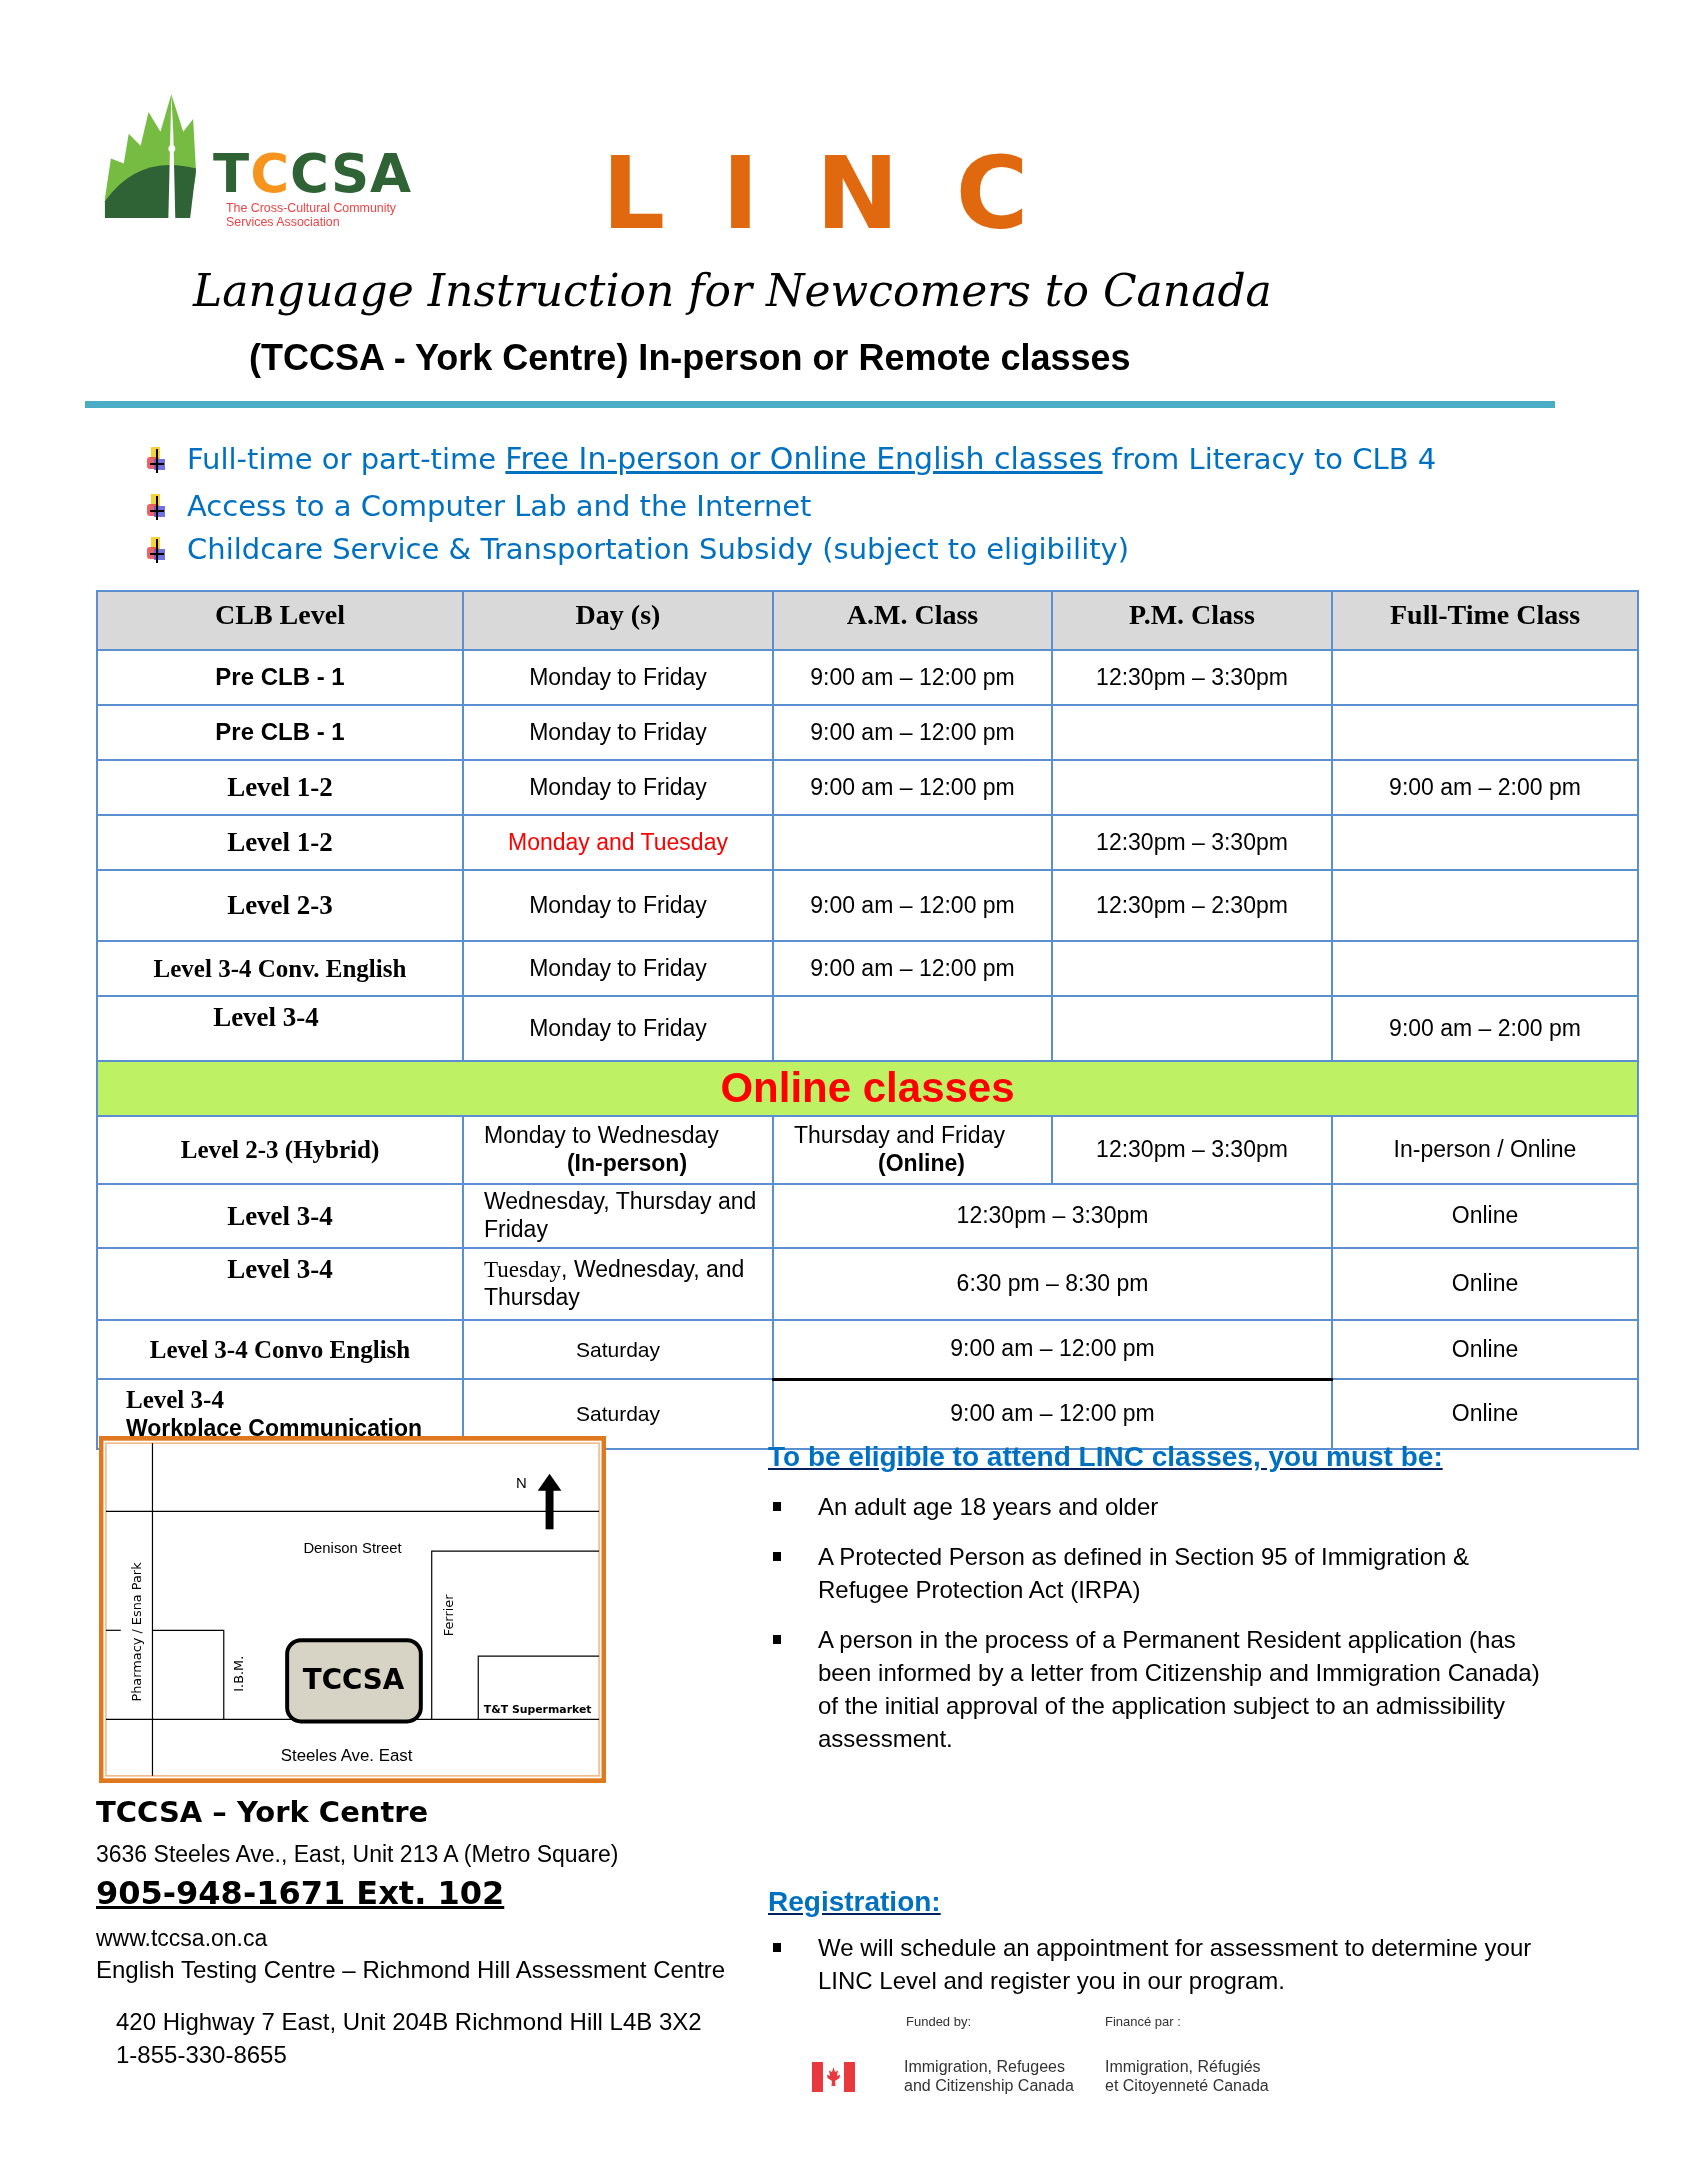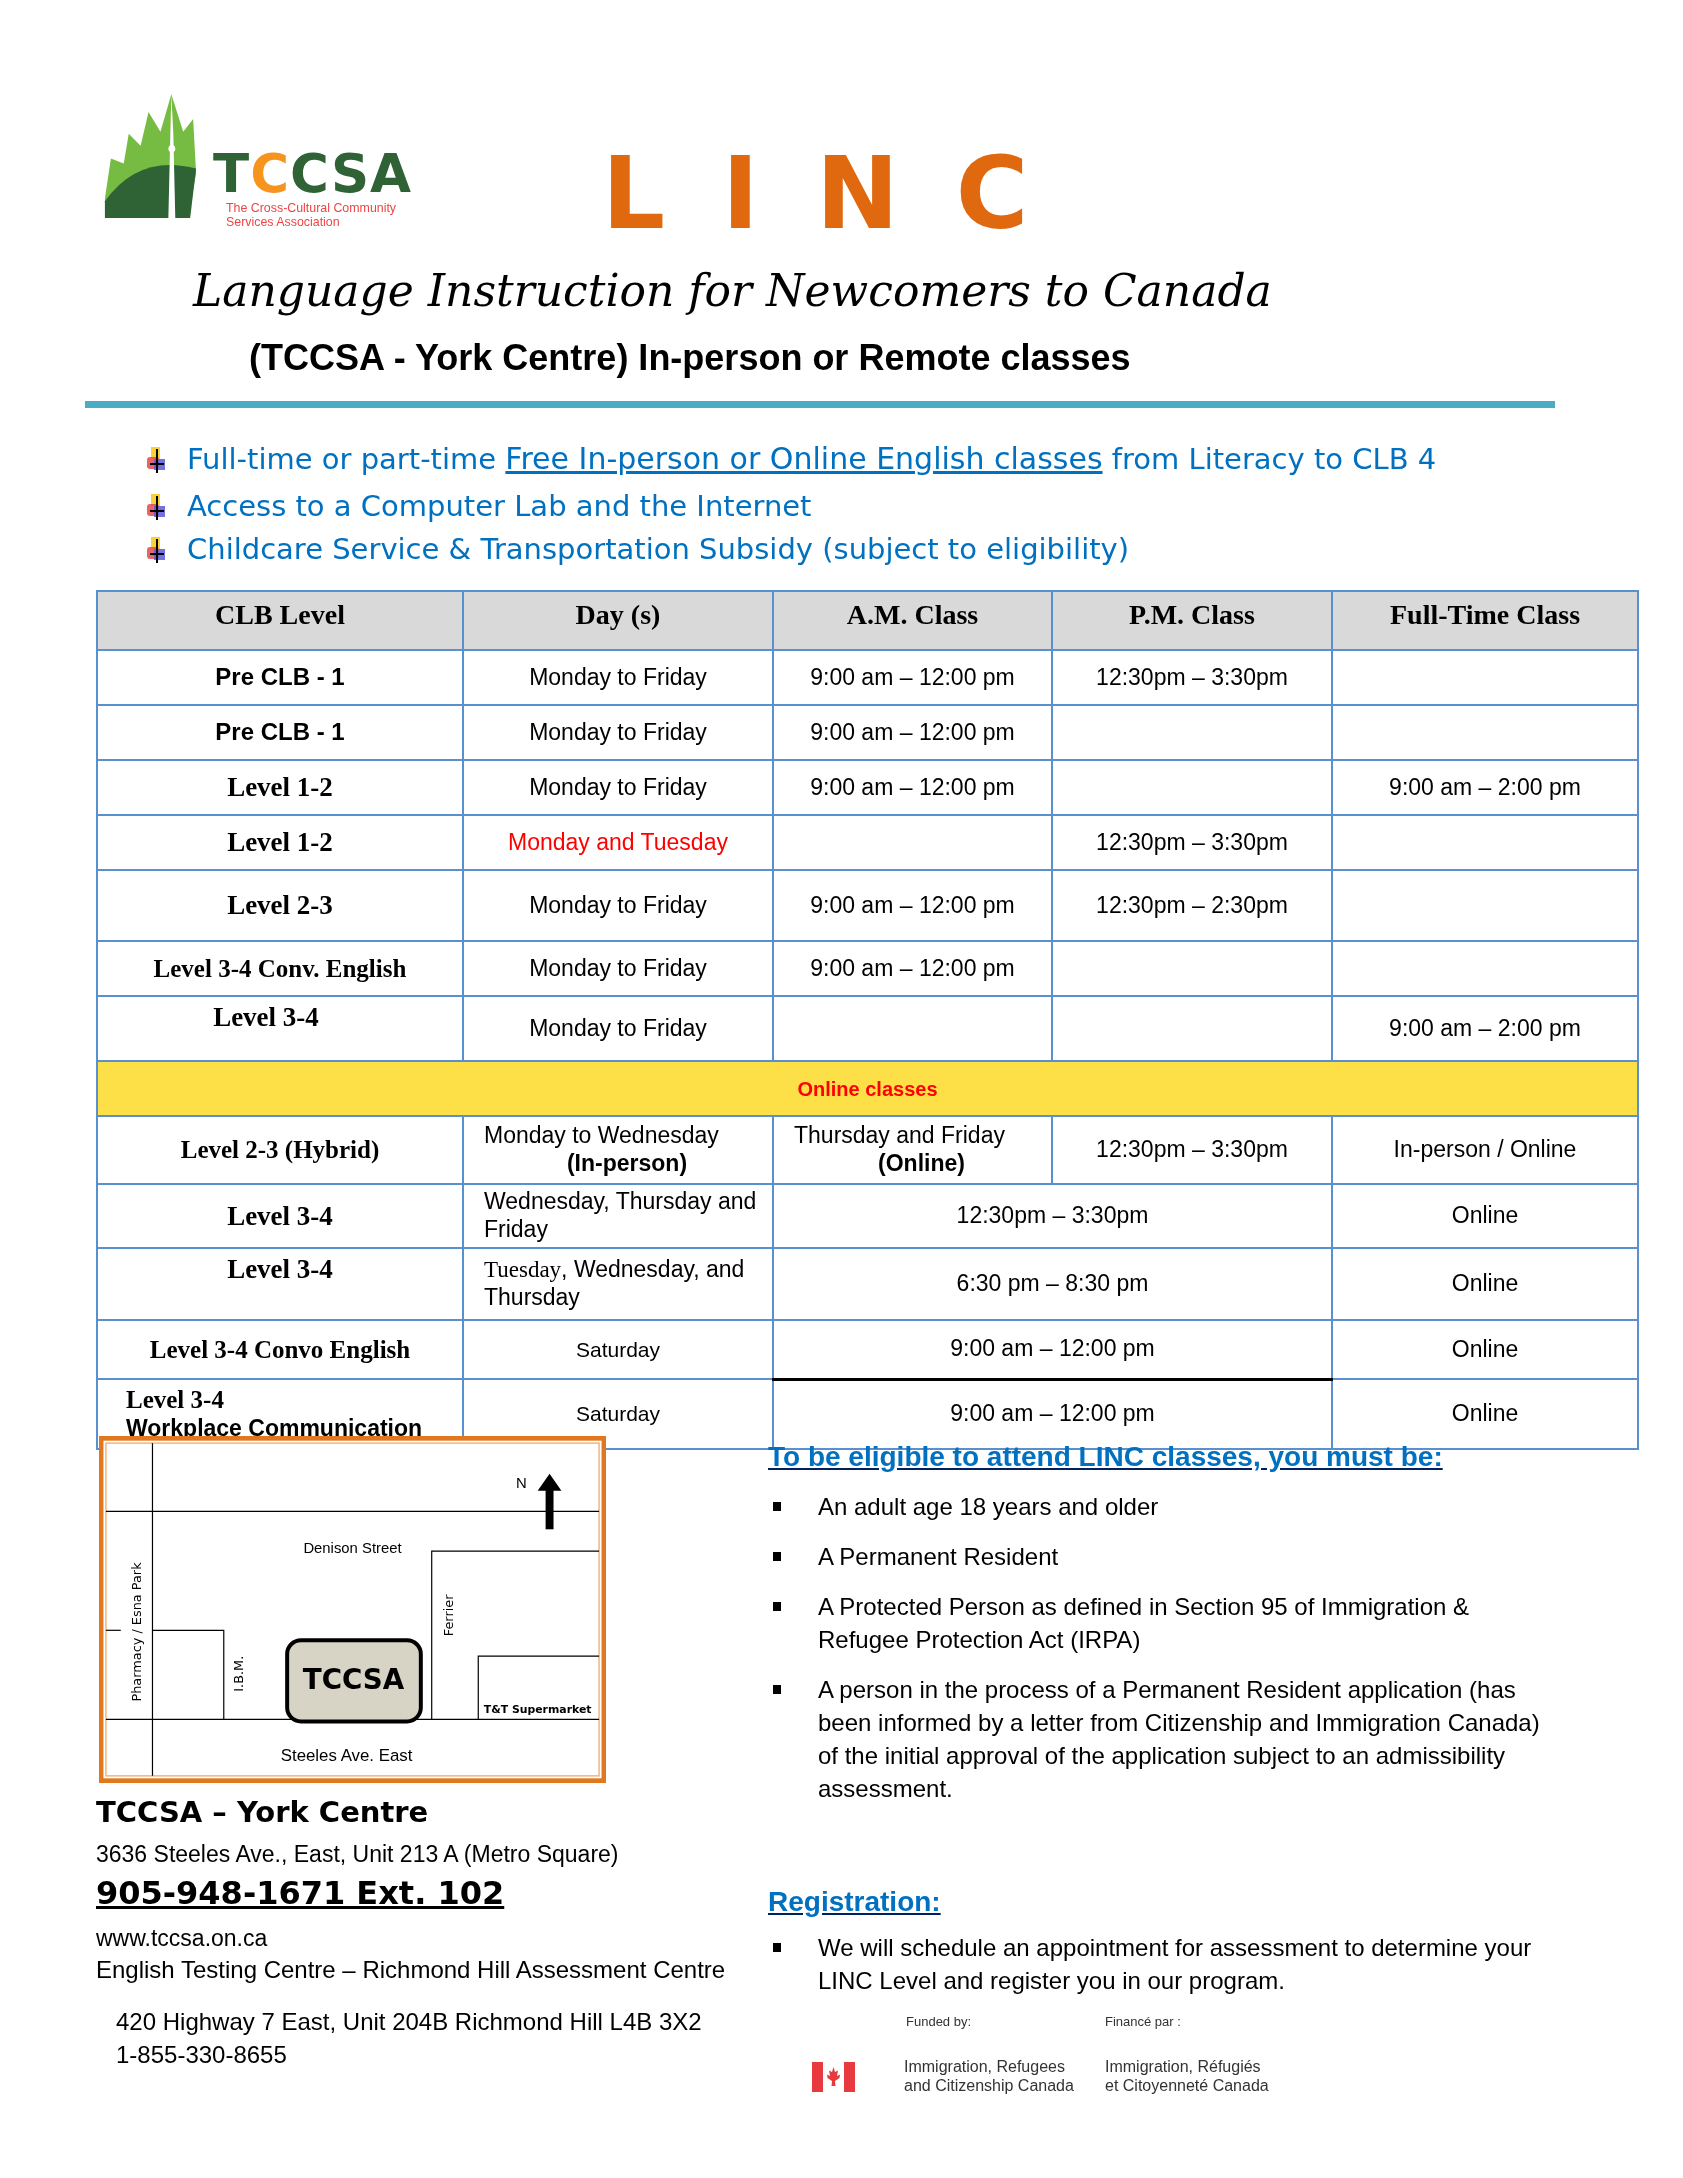--- a/index.html
+++ b/index.html
@@ -29,21 +29,21 @@
 
   
   #schedule { left:96px; top:590px; width:1541px; border-collapse:collapse; table-layout:fixed; }
   #schedule td, #schedule th { border:2.5px solid #5a8fd0; text-align:center; vertical-align:middle; padding:0 2px; font-family:"Liberation Sans", sans-serif; font-size:23px; font-weight:normal; line-height:1.2; }
   #schedule th { background:#d9d9d9; font-family:"Liberation Serif", serif; font-weight:bold; font-size:28px; height:51px; vertical-align:top; padding-top:6px; }
   #schedule td.lvl { font-weight:bold; font-size:24px; }
   #schedule td.lvl-serif { font-family:"Liberation Serif", serif; font-weight:bold; font-size:27px; }
   #schedule td.red { color:#ff0000; }
   #schedule td.left { text-align:left; padding-left:20px; }
   #schedule td.small { font-size:21px; }
-  #schedule tr.online-head td { background:#fde047; color:#ff0000; font-weight:bold; font-size:20px; height:53px; }
+  #schedule tr.online-head td { background:#bef264; color:#ff0000; font-weight:bold; font-size:42px; height:53px; }
   .blk-left { border-left:2.5px solid #000 !important; }
   .blk-top { border-top:3px solid #000 !important; }
   .top-align { vertical-align:top !important; padding-top:4px !important; }
 
   
   #map { left:99px; top:1436px; width:507px; height:347px; }
 
   
   #contact-title { left:96px; top:1795px; font-family:"DejaVu Sans", sans-serif; font-weight:bold; font-size:29px; }
   #contact-addr { left:96px; top:1841px; font-size:23px; }
@@ -248,21 +248,20 @@
 <div id="contact-addr" class="abs">3636 Steeles Ave., East, Unit 213 A (Metro Square)</div>
 <div id="contact-phone" class="abs">905-948-1671 Ext. 102</div>
 <div id="contact-web" class="abs">www.tccsa.on.ca</div>
 <div id="contact-testing" class="abs">English Testing Centre – Richmond Hill Assessment Centre</div>
 <div id="contact-addr2" class="abs">420 Highway 7 East, Unit 204B Richmond Hill L4B 3X2</div>
 <div id="contact-phone2" class="abs">1-855-330-8655</div>
 
 <div id="elig-title" class="abs hdr-blue">To be eligible to attend LINC classes, you must be:</div>
 <ul id="elig-list" class="abs elig-list">
   <li><span class="sq"></span><span>An adult age 18 years and older</span></li>
-  <li><span class="sq"></span><span>A Permanent Resident</span></li>
   <li><span class="sq"></span><span>A Protected Person as defined in Section 95 of Immigration &amp; Refugee Protection Act (IRPA)</span></li>
   <li><span class="sq"></span><span>A person in the process of a Permanent Resident application (has been informed by a letter from Citizenship and Immigration Canada) of the initial approval of the application subject to an admissibility assessment.</span></li>
 </ul>
 
 <div id="reg-title" class="abs hdr-blue">Registration:</div>
 <ul id="reg-list" class="abs elig-list">
   <li><span class="sq"></span><span>We will schedule an appointment for assessment to determine your LINC Level and register you in our program.</span></li>
 </ul>
 
 <div id="funded-en" class="abs">Funded by:</div>

